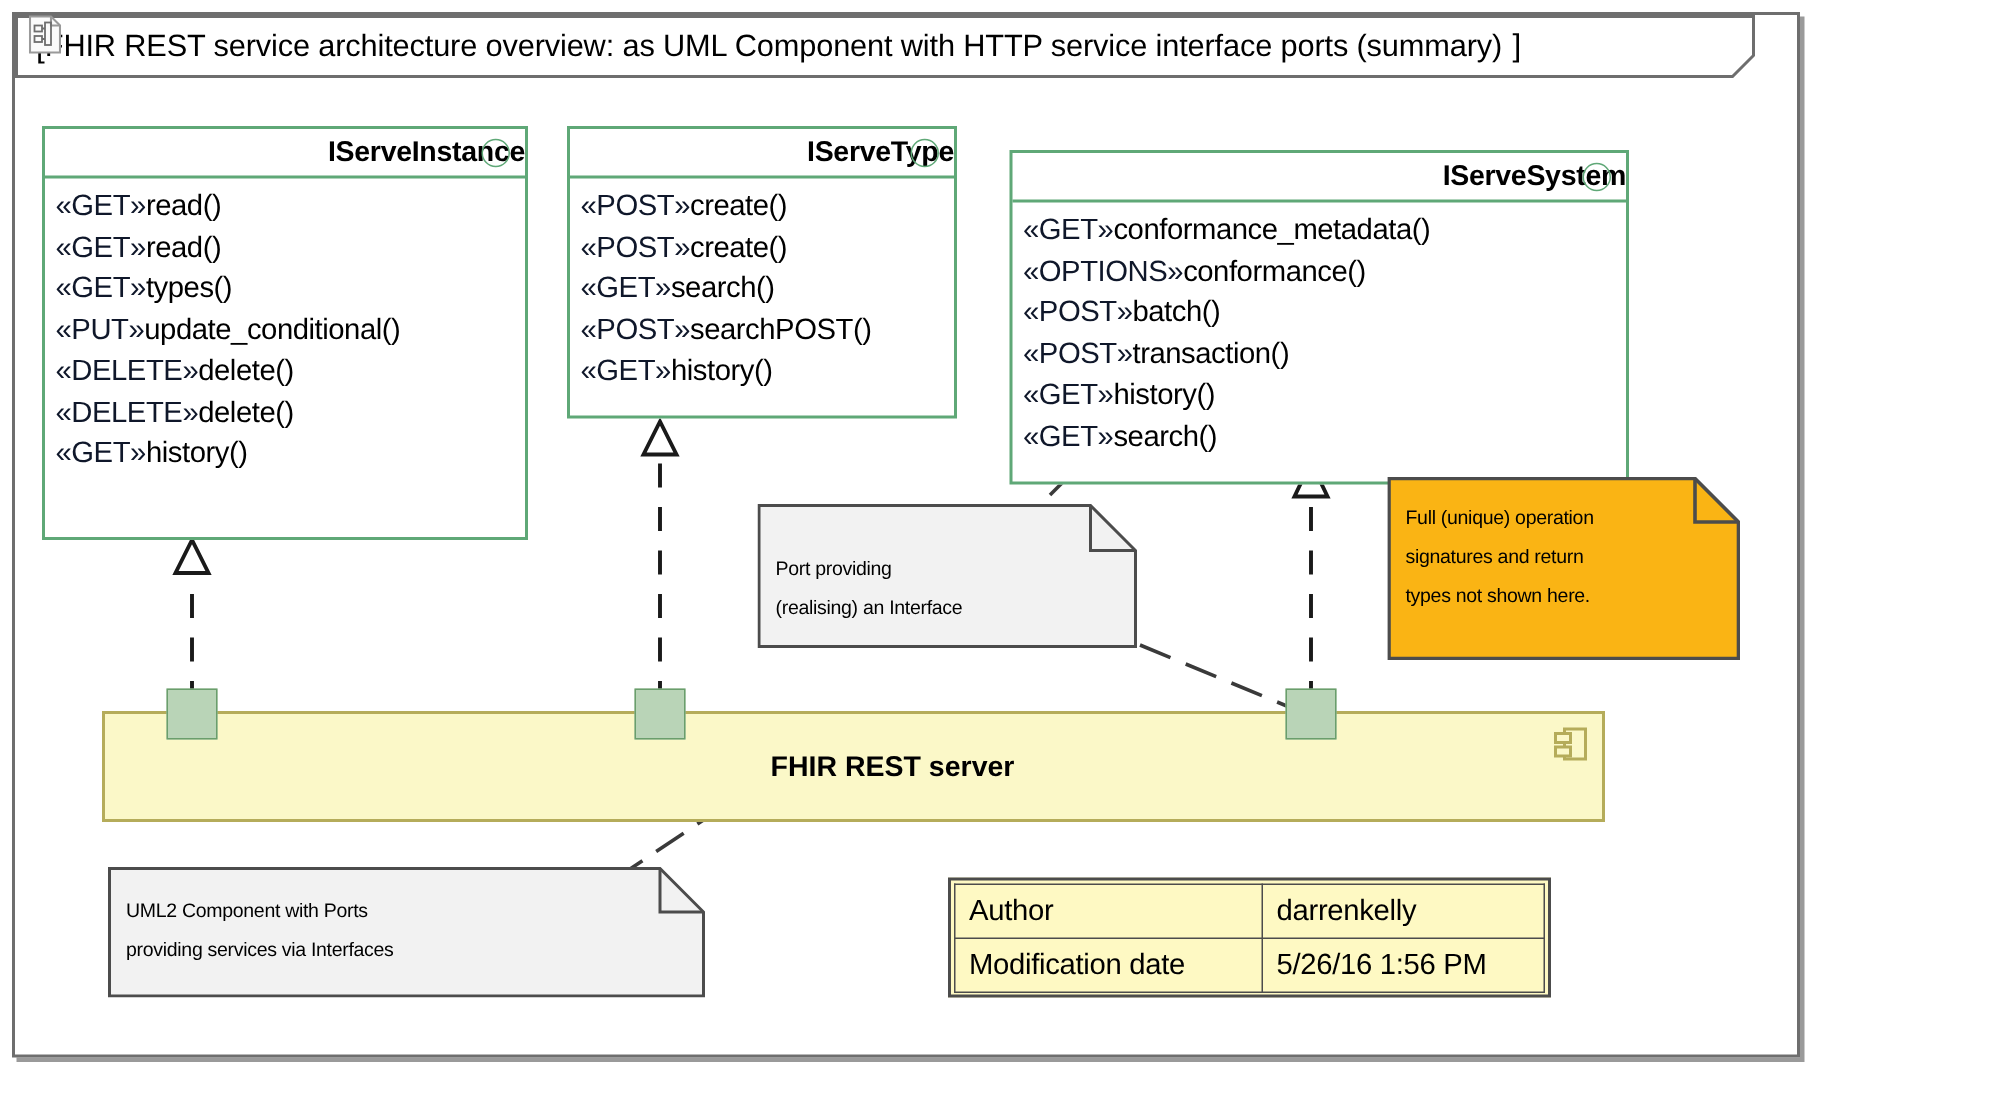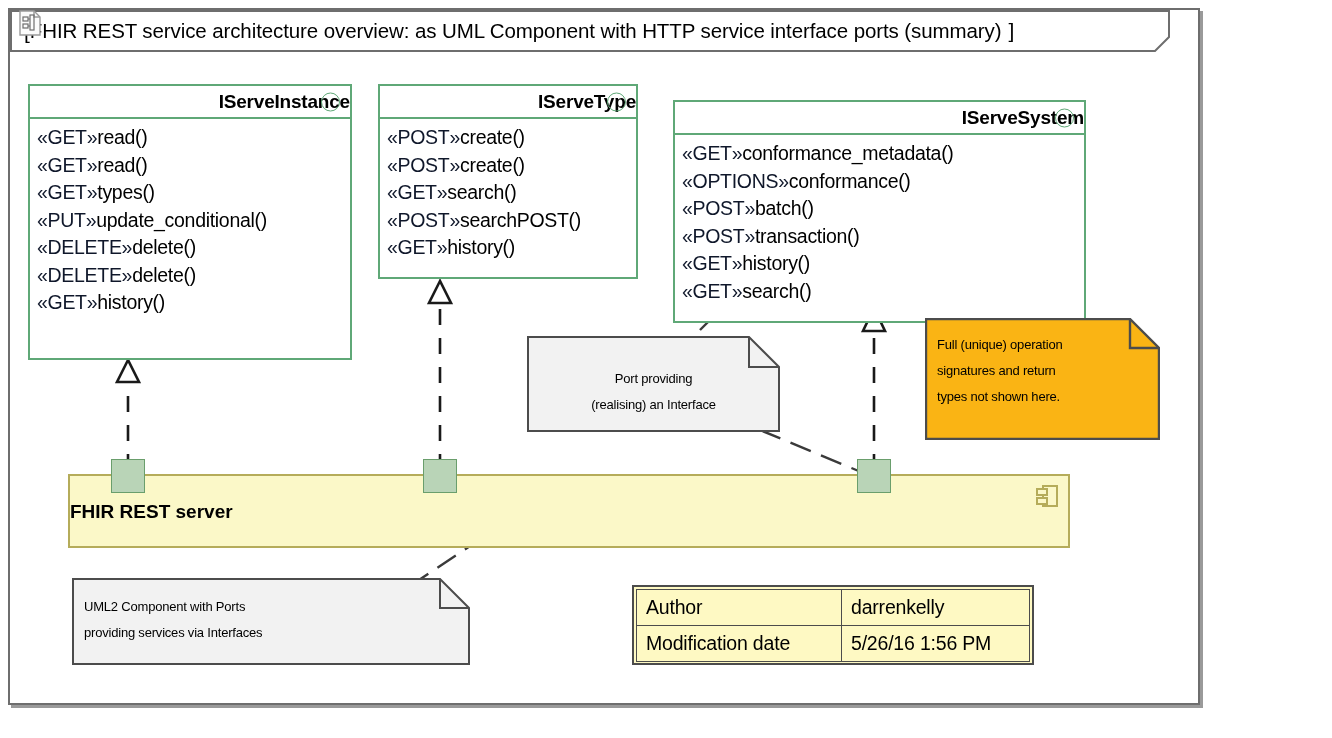--- a/index.html
+++ b/index.html
@@ -29,22 +29,22 @@
   .iface-name{font-size:19px;font-weight:bold;color:#000;letter-spacing:-0.2px;}
   .iface-circ{position:absolute;right:10px;top:50%;transform:translateY(-50%);
               width:19px;height:19px;border:1.6px solid #5fa877;border-radius:50%;box-sizing:border-box;}
   .iface-ops{padding:5px 0 7px 7px;}
   .op{font-size:19.5px;line-height:27.5px;color:#000;white-space:nowrap;letter-spacing:-0.3px;}
   .op .st{color:#0f172a;}
 
   
   #component{position:absolute;left:68px;top:474px;width:1002px;height:74px;
              background:#fbf8c8;border:2px solid #b5ac5a;box-sizing:border-box;z-index:3;}
-  #comp-label{position:absolute;width:100%;top:25px;
-              font-size:19px;font-weight:bold;color:#000;}
+  #comp-label{position:absolute;width:100%;top:25px;text-align:center;
+              font-size:19px;font-weight:bold;color:#000;padding-left:26px;}
   #comp-icon{position:absolute;right:10px;top:8px;width:22px;height:24px;}
 
   
   .port{position:absolute;width:34px;height:34px;background:#b9d4b7;
         border:1.8px solid #6a9e6c;box-sizing:border-box;z-index:5;}
 
   
   .note{position:absolute;box-sizing:border-box;z-index:5;}
   .note svg{position:absolute;left:0;top:0;}
   .note-txt{position:relative;padding:6px 12px 0 12px;font-size:13px;line-height:26px;color:#000;
@@ -150,21 +150,21 @@
     <div class="iface-ops">
       <div class="op"><span class="st">«GET»</span><span>conformance_metadata()</span></div>
       <div class="op"><span class="st">«OPTIONS»</span><span>conformance()</span></div>
       <div class="op"><span class="st">«POST»</span><span>batch()</span></div>
       <div class="op"><span class="st">«POST»</span><span>transaction()</span></div>
       <div class="op"><span class="st">«GET»</span><span>history()</span></div>
       <div class="op"><span class="st">«GET»</span><span>search()</span></div>
     </div>
   </div>
 
-  <div class="note" id="note-port" style="left:527px;top:336px;width:253px;height:96px;text-align:center;">
+  <div class="note" id="note-port" style="left:505px;top:336px;width:253px;height:96px;">
     <svg width="253" height="96" viewBox="0 0 253 96">
       <path d="M1,1 H222 L252,31 V95 H1 Z" fill="#f2f2f2" stroke="#4c4c4c" stroke-width="2"></path>
       <path d="M222,1 V31 H252" fill="none" stroke="#4c4c4c" stroke-width="2"></path>
     </svg>
     <div class="note-txt">Port providing
 (realising) an Interface</div>
   </div>
 
   <div class="note" id="note-full" style="left:925px;top:318px;width:235px;height:122px;">
     <svg width="235" height="122" viewBox="0 0 235 122">

